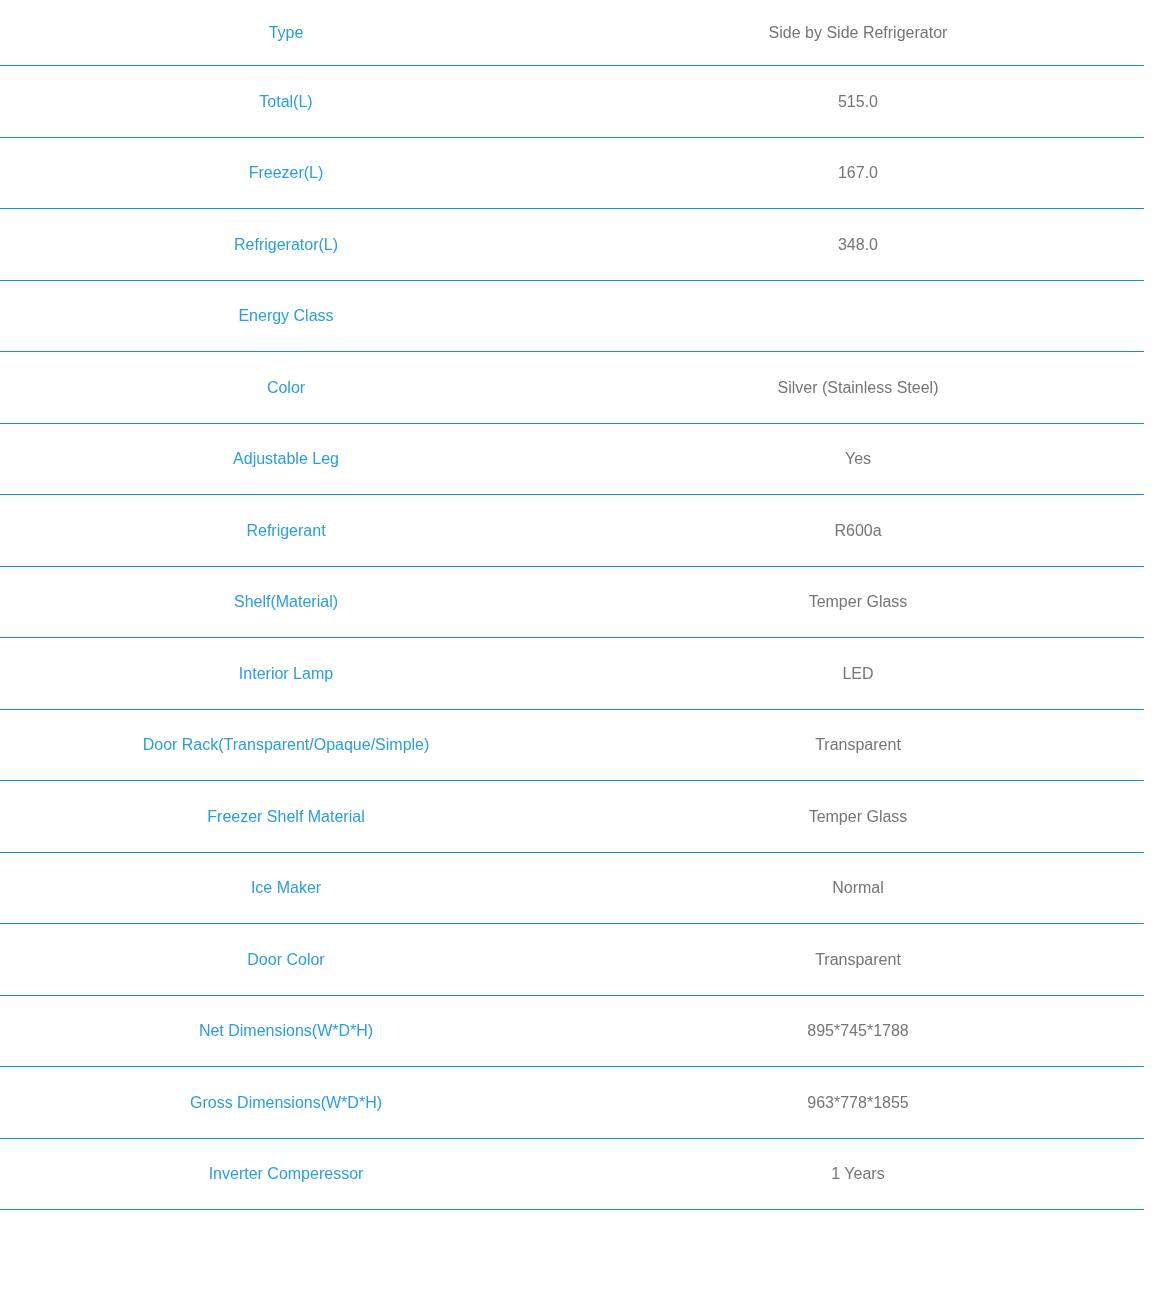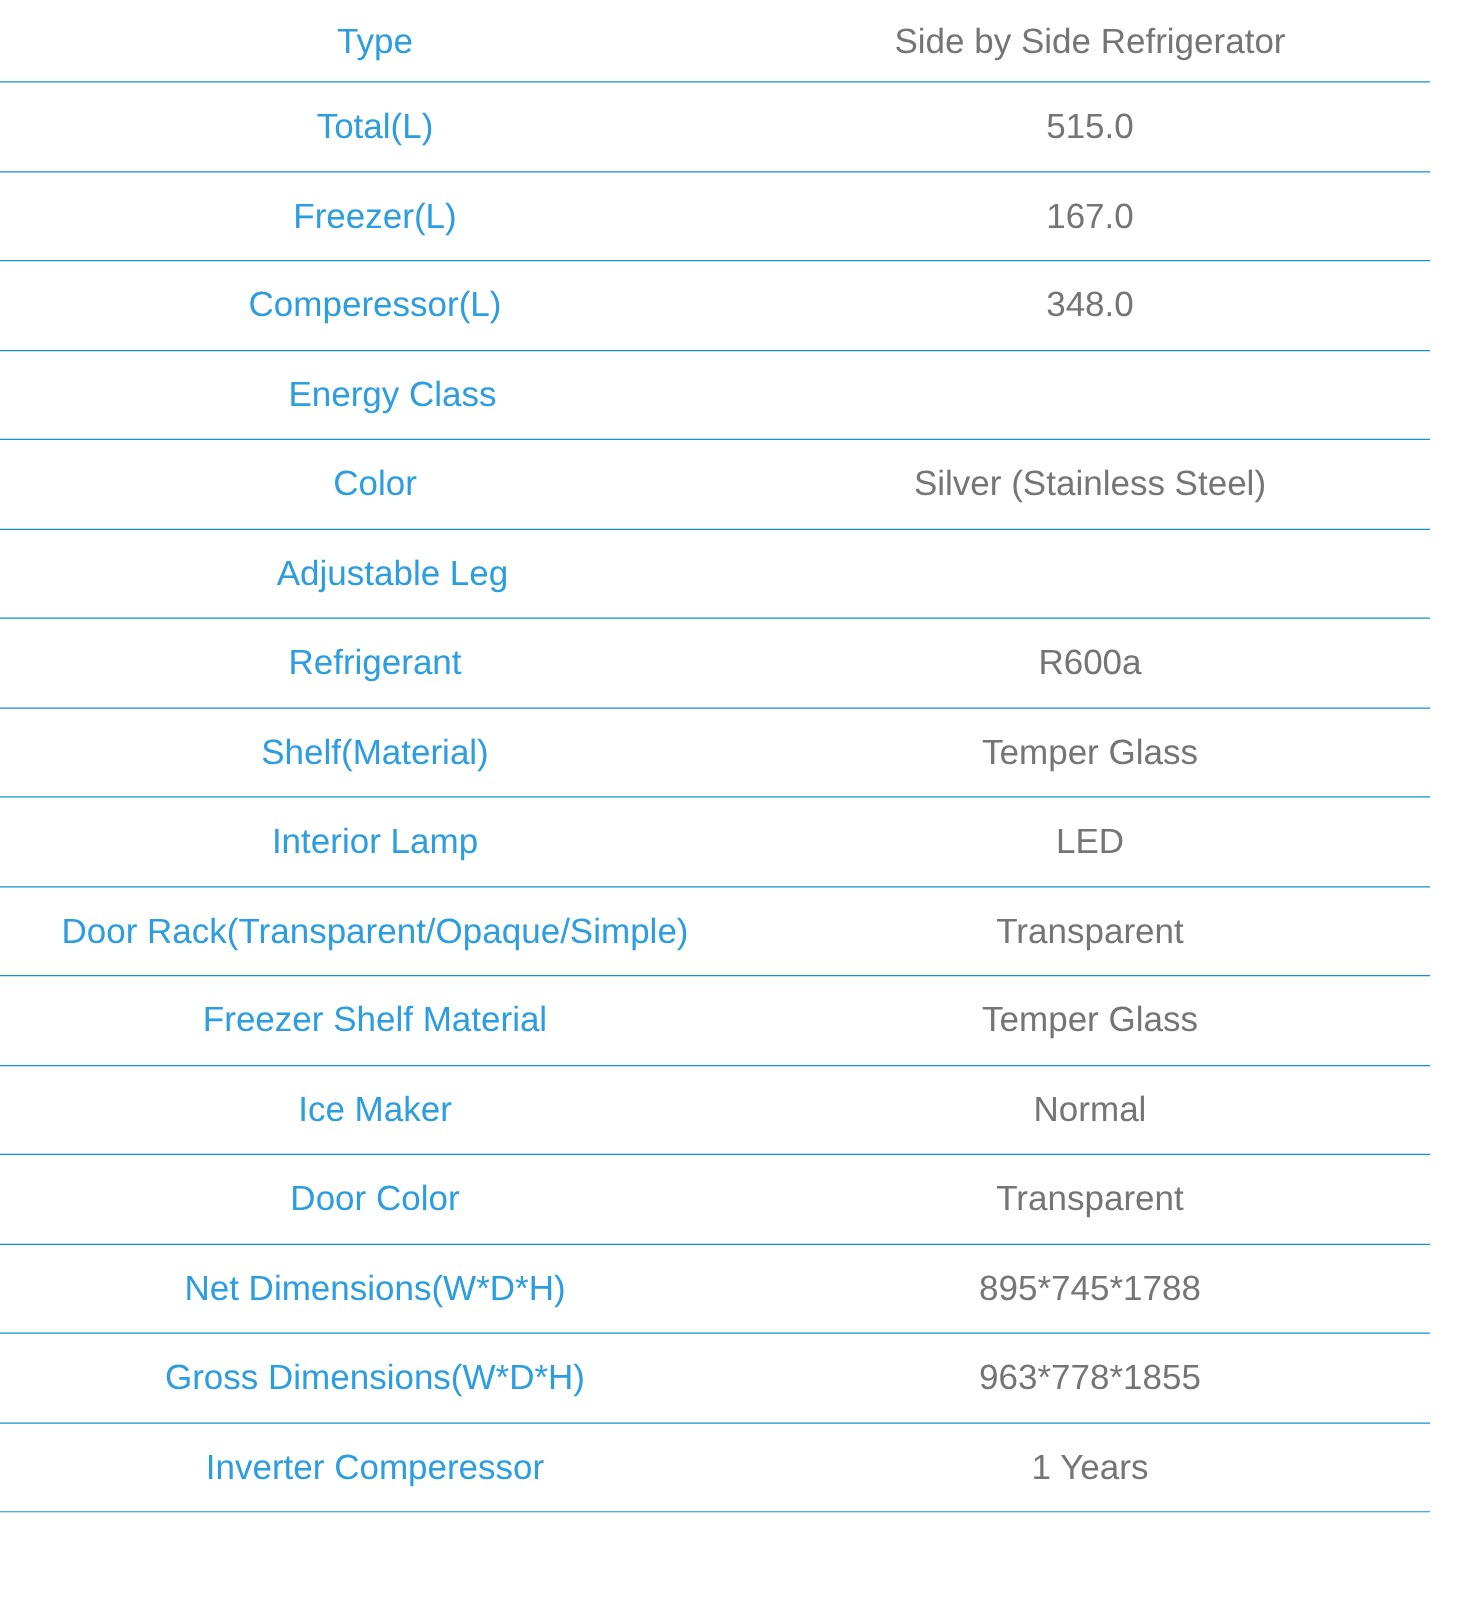--- a/index.html
+++ b/index.html
@@ -21,26 +21,25 @@
     align-items: stretch;
   }
   .spec-row.first {
     height: 66px;
   }
   .spec-cell {
     width: 50%;
     display: flex;
     align-items: center;
     justify-content: center;
-    font-size: 28px;
+    font-size: 16px;
     line-height: 1.2;
     text-align: center;
     padding: 0 2px;
     box-sizing: border-box;
-    margin-left: 28px;
   }
   .spec-cell.label {
     color: var(--label, #2b9de0);
   }
   .spec-cell.value {
     color: var(--value, #757575);
   }
 </style>
 </head>
 <body>
@@ -52,32 +51,33 @@
   </div>
   <div class="spec-row">
     <div class="spec-cell label">Total(L)</div>
     <div class="spec-cell value">515.0</div>
   </div>
   <div class="spec-row">
     <div class="spec-cell label">Freezer(L)</div>
     <div class="spec-cell value">167.0</div>
   </div>
   <div class="spec-row">
-    <div class="spec-cell label">Comperessor(L)</div>
+    <div class="spec-cell label">Refrigerator(L)</div>
     <div class="spec-cell value">348.0</div>
   </div>
   <div class="spec-row">
     <div class="spec-cell label">Energy Class</div>
   </div>
   <div class="spec-row">
     <div class="spec-cell label">Color</div>
     <div class="spec-cell value">Silver (Stainless Steel)</div>
   </div>
   <div class="spec-row">
     <div class="spec-cell label">Adjustable Leg</div>
+    <div class="spec-cell value">Yes</div>
   </div>
   <div class="spec-row">
     <div class="spec-cell label">Refrigerant</div>
     <div class="spec-cell value">R600a</div>
   </div>
   <div class="spec-row">
     <div class="spec-cell label">Shelf(Material)</div>
     <div class="spec-cell value">Temper Glass</div>
   </div>
   <div class="spec-row">

